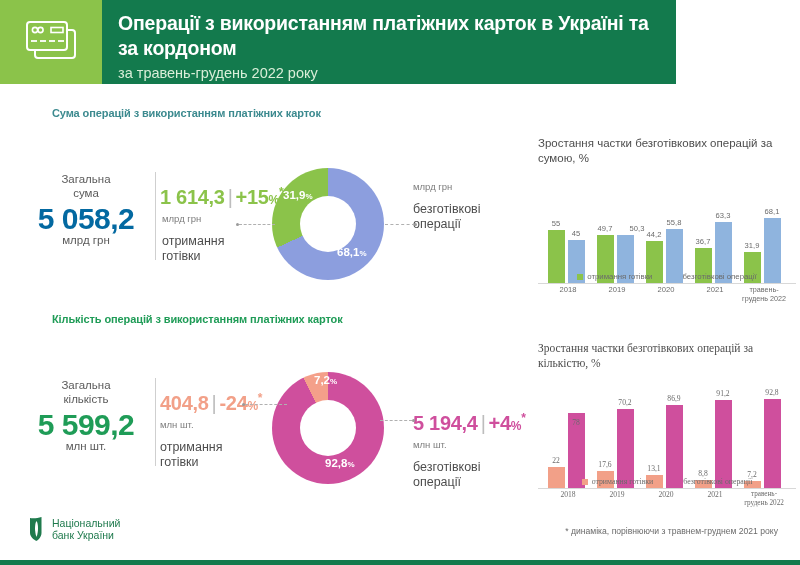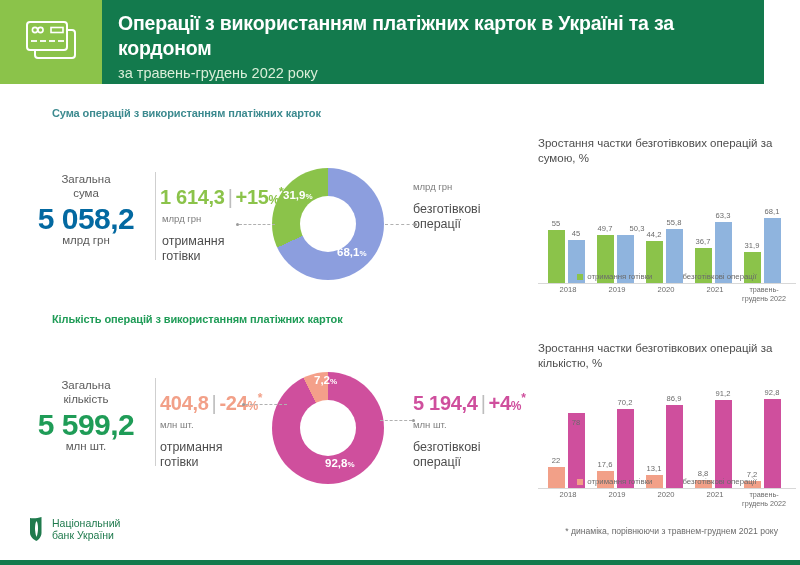--- a/index.html
+++ b/index.html
@@ -6,21 +6,21 @@
   html,body{margin:0;padding:0;}
   body{
     width:800px;height:565px;
     background:#ffffff;
     font-family:"Liberation Sans","DejaVu Sans",sans-serif;
     overflow:hidden;
     position:relative;
     color:#4d4d4d;
   }
   
-  .header{position:absolute;left:0;top:0;width:764px;height:84px;background:#137a4d;}
+  .header{position:absolute;left:0;top:0;width:676px;height:84px;background:#137a4d;}
   .header-icon-box{position:absolute;left:0;top:0;width:102px;height:84px;background:#8bc34a;display:flex;align-items:center;justify-content:center;}
   .header-texts{position:absolute;left:118px;top:6px;right:10px;}
   .header-title{
     color:#ffffff;font-size:19.5px;font-weight:bold;line-height:25px;
     letter-spacing:-0.2px;margin:0;padding-top:5px;
   }
   .header-sub{color:#d9eed8;font-size:14.5px;line-height:19px;margin-top:3px;font-weight:normal;}
 
   
   .sec-title{
@@ -51,21 +51,21 @@
   .side .unit{font-size:9.5px;color:#7d7d7d;margin-top:1px;}
   .side .cap{font-size:12.5px;color:#4d4d4d;line-height:15px;margin-top:10px;}
   #s1-left{left:160px;top:180px;text-align:left;}
   #s1-left .big{color:#8bc34a;}
   #s1-left .unit,#s1-left .cap{padding-left:2px;}
   #s1-right{left:413px;top:180px;text-align:left;}
   #s1-right .big{color:#8c9ede;}
   #s2-left{left:160px;top:386px;text-align:left;}
   #s2-left .big{color:#f2a088;}
   #s2-right{left:413px;top:386px;text-align:left;}
-  #s2-right .big{color:#cf4f9d;}
+  #s2-right .big{color:#cf4f9d;margin-top:20px;}
 
   
   .donut{position:absolute;width:112px;height:112px;border-radius:50%;}
   #donut1{left:272px;top:168px;background:
       conic-gradient(#8c9ede 0deg 245.16deg, #8bc34a 245.16deg 360deg);}
   #donut2{left:272px;top:372px;background:
       conic-gradient(#cf4f9d 0deg 334.08deg, #f4a08a 334.08deg 360deg);}
   .donut-hole{position:absolute;left:50%;top:50%;transform:translate(-50%,-50%);
     width:56px;height:56px;border-radius:50%;background:#ffffff;}
   .donut-lbl{position:absolute;font-size:11.5px;color:#ffffff;font-weight:bold;white-space:nowrap;}
@@ -75,21 +75,21 @@
   #d2-pink{left:314px;top:374px;}
   #d2-mag{left:325px;top:457px;}
 
   
   .conn{position:absolute;height:1px;border-top:1px dashed #b0b0b0;}
   .dot{position:absolute;width:3px;height:3px;border-radius:50%;background:#9a9a9a;}
 
   
   .chart-wrap{position:absolute;width:258px;}
   #chart1{left:538px;top:136px;}
-  #chart2{left:538px;top:341px;}
+  #chart2{left:538px;top:341px;font-family:Liberation Serif, serif;}
   .chart-title{font-size:11.5px;color:#4d4d4d;line-height:14.5px;margin-bottom:6px;}
   .plot{position:relative;height:112px;margin-top:4px;border-bottom:1px solid #d8d8d8;}
   .grp{position:absolute;bottom:0;width:44px;height:100%;}
   .bar{position:absolute;bottom:0;width:17px;}
   .bar.left{left:2px;}
   .bar.right{left:22px;}
   .blabel{position:absolute;font-size:7.6px;color:#6b6b6b;white-space:nowrap;text-align:center;width:24px;}
   .xlab{position:absolute;top:114px;width:54px;text-align:center;font-size:7.6px;color:#6b6b6b;line-height:9px;}
   .legend{position:absolute;top:136px;left:0;width:258px;display:flex;justify-content:center;gap:20px;}
   .leg-item{display:flex;align-items:center;gap:4px;font-size:7.8px;color:#6b6b6b;white-space:nowrap;}

